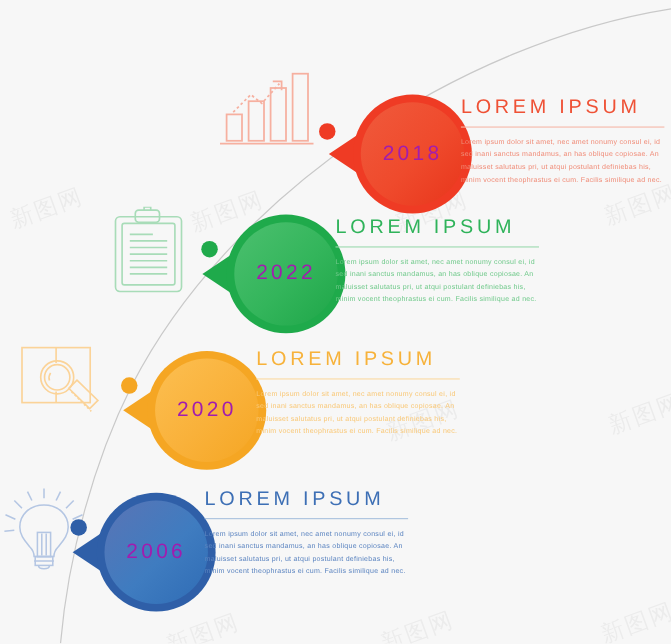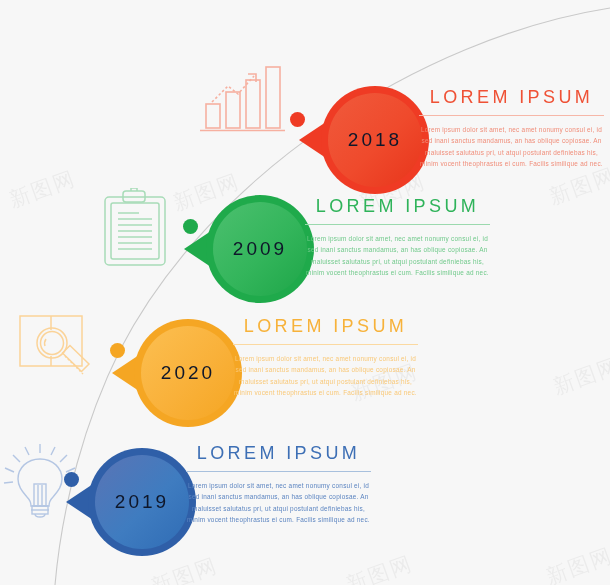--- a/index.html
+++ b/index.html
@@ -81,38 +81,37 @@
     inset: 7px;
     border-radius: 50%;
     background: linear-gradient(135deg, var(--d1) 0%, var(--d2) 55%, var(--d3) 100%);
   }
   .balloon .year {
     position: absolute;
     inset: 0;
     display: flex;
     align-items: center;
     justify-content: center;
-    color: #0f172a;
+    color: #a21caf;
     font-size: 19px;
     letter-spacing: 3px;
     font-family: "Liberation Sans", sans-serif;
   }
 
   
   .node-dot {
     position: absolute;
     width: 15px;
     height: 15px;
     border-radius: 50%;
   }
 
   
   .text-block {
     position: absolute;
-    text-align: center;
   }
   .t-title {
     font-size: 18px;
     letter-spacing: 3.4px;
     font-weight: normal;
     margin: 0 0 7px 0;
     font-family: "Liberation Sans", sans-serif;
     white-space: nowrap;
   }
   .t-rule {
@@ -195,21 +194,21 @@
         <line x1="17" y1="61" x2="51" y2="61"></line>
       </svg>
     </div>
 
     <div class="node-dot" style="left:183px; top:219px; background:#1faa4b;"></div>
 
     <div class="balloon" style="left:206px; top:195px; --ring:#1faa4b; --d1:#4cc06f; --d2:#33b55b; --d3:#1ea648;">
       <div class="tail"></div>
       <div class="ring"></div>
       <div class="disc"></div>
-      <div class="year">2009</div>
+      <div class="year">2022</div>
     </div>
 
     <div class="text-block" style="left:305px; top:196px; width:185px;">
       <div class="t-title" style="color:#2fb35a;">LOREM IPSUM</div>
       <div class="t-rule" style="background:#9bd9ae;"></div>
       <div class="t-body" style="color:#6fc98a;">Lorem ipsum dolor sit amet, nec amet nonumy consul ei, id sed inani sanctus mandamus, an has oblique copiosae. An maluisset salutatus pri, ut atqui postulant definiebas his, minim vocent theophrastus ei cum. Facilis similique ad nec.</div>
     </div>
   </div>
 
   <div class="row">
@@ -265,21 +264,21 @@
         <line x1="65" y1="40" x2="74" y2="41"></line>
       </svg>
     </div>
 
     <div class="node-dot" style="left:64px; top:472px; background:#2f5fa8;"></div>
 
     <div class="balloon" style="left:88px; top:448px; --ring:#2f5fa8; --d1:#5a74b5; --d2:#3f7cc0; --d3:#2f6cb5;">
       <div class="tail"></div>
       <div class="ring"></div>
       <div class="disc"></div>
-      <div class="year">2019</div>
+      <div class="year">2006</div>
     </div>
 
     <div class="text-block" style="left:186px; top:443px; width:185px;">
       <div class="t-title" style="color:#3d6fb5;">LOREM IPSUM</div>
       <div class="t-rule" style="background:#a8c0dd;"></div>
       <div class="t-body" style="color:#5b84c0;">Lorem ipsum dolor sit amet, nec amet nonumy consul ei, id sed inani sanctus mandamus, an has oblique copiosae. An maluisset salutatus pri, ut atqui postulant definiebas his, minim vocent theophrastus ei cum. Facilis similique ad nec.</div>
     </div>
   </div>
 
 </div>

